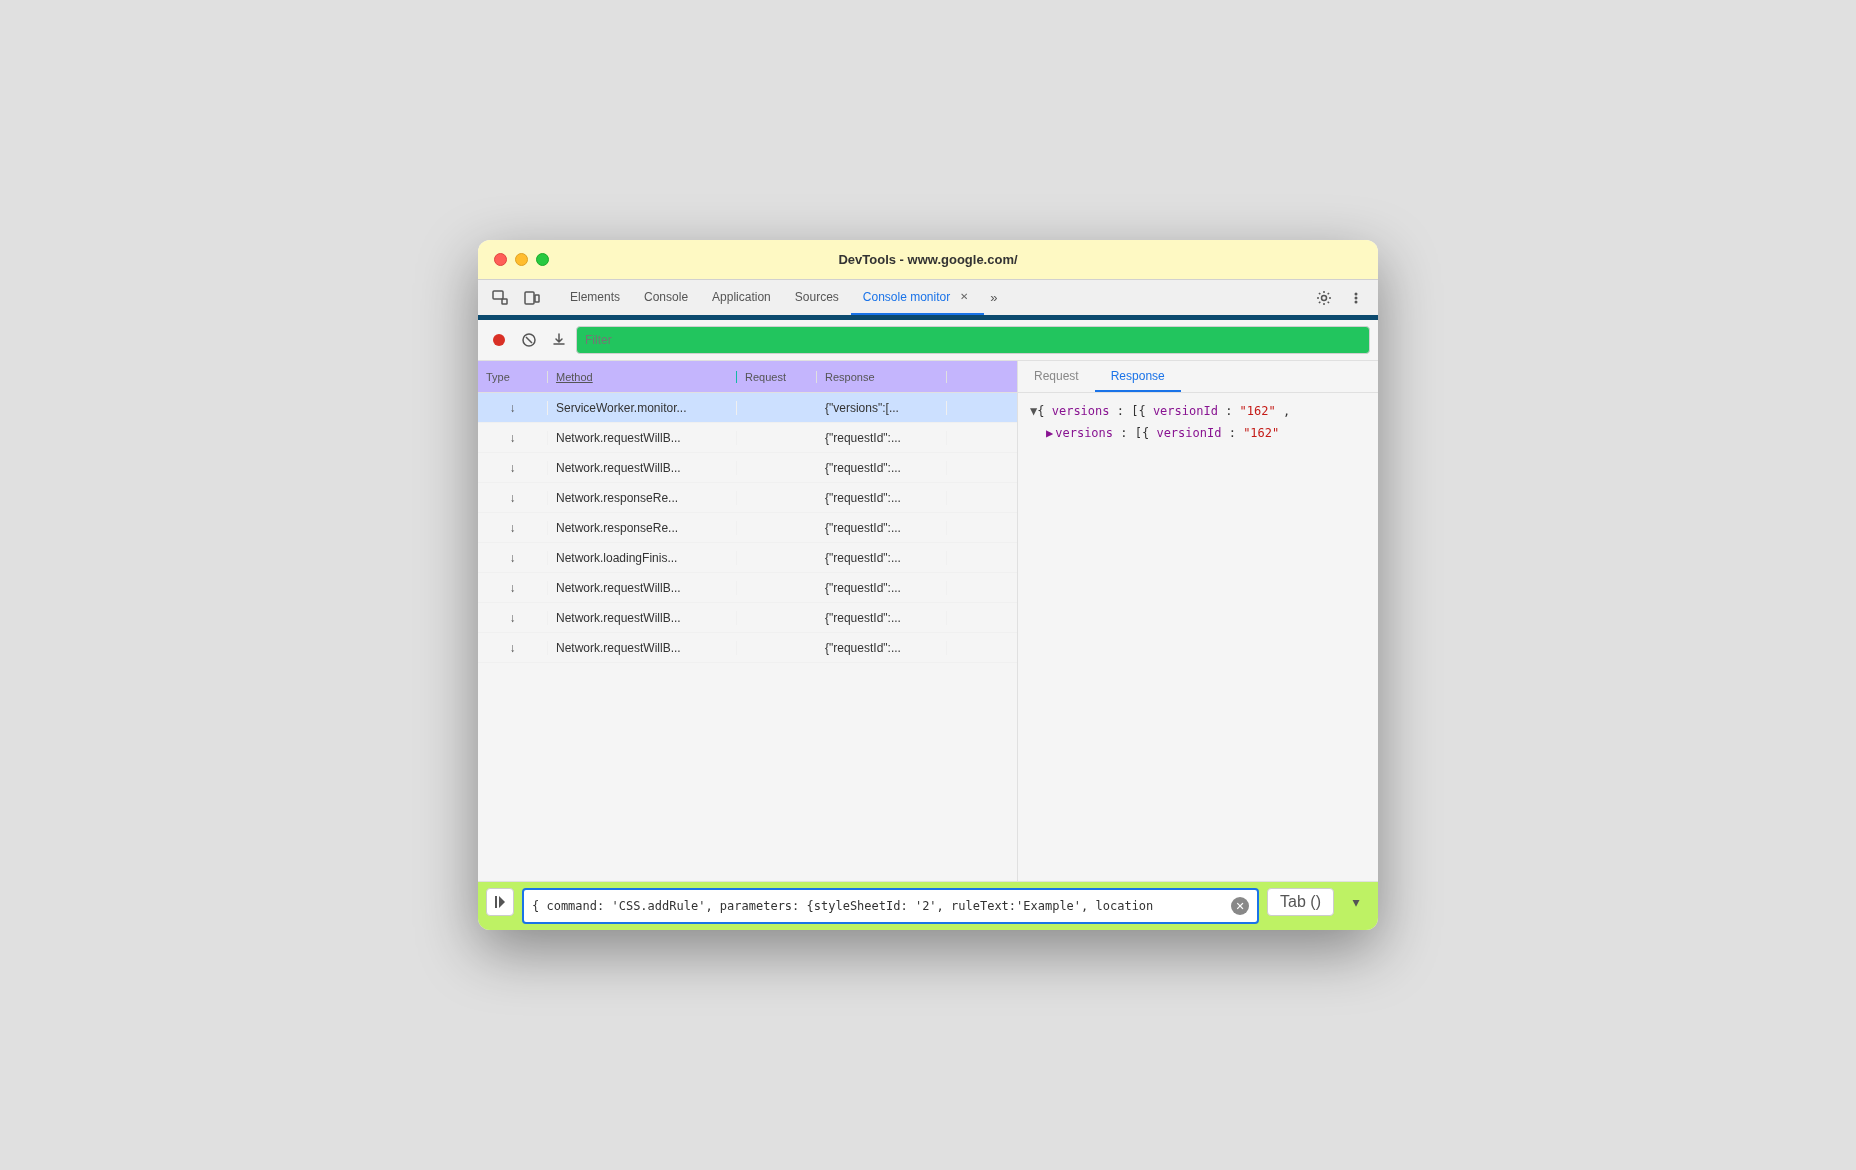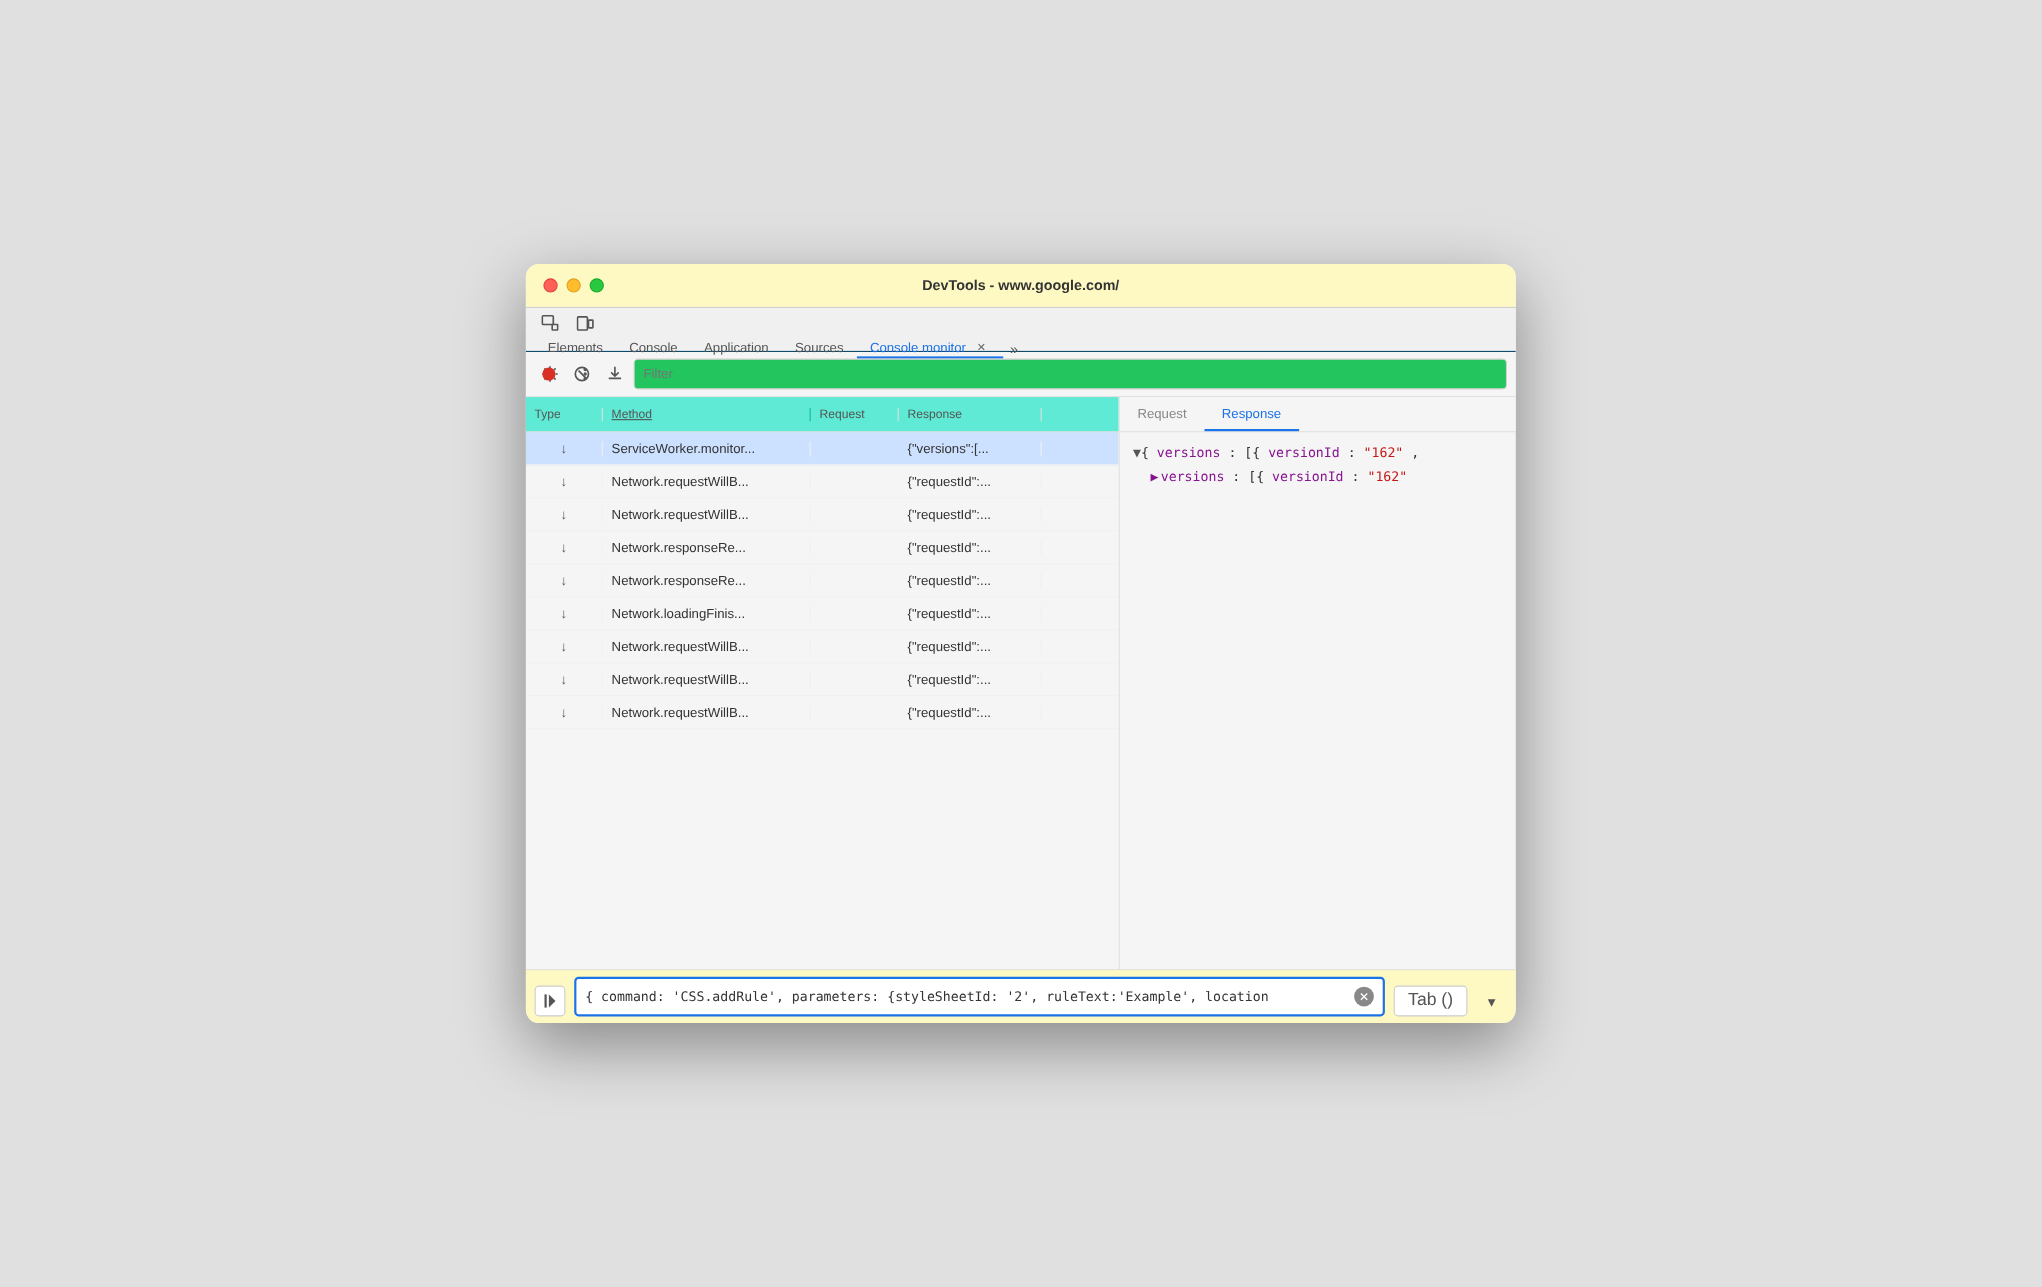--- a/index.html
+++ b/index.html
@@ -51,24 +51,24 @@
 
     .title-bar-text {
       font-size: 13px;
       font-weight: 600;
       color: #333;
     }
 
     .tab-bar {
       background: #f0f0f0;
       display: flex;
+      align-items: center;
       padding: 0 8px;
-      border-bottom: 1px solid #0c4a6e;
+      border-bottom: 5px solid #0c4a6e;
       height: 40px;
-      flex-direction: column;
     }
 
     .devtools-icons {
       display: flex;
       gap: 4px;
       margin-right: 12px;
     }
 
     .icon-btn {
       width: 28px;
@@ -185,21 +185,21 @@
       flex: 0 0 60%;
       border-right: 1px solid #e0e0e0;
       display: flex;
       flex-direction: column;
       overflow: hidden;
     }
 
     .table-header {
       display: flex;
       align-items: center;
-      background: #5eead4;
+      background: #c4b5fd;
       border-bottom: 1px solid #e0e0e0;
       height: 32px;
       font-size: 11px;
       color: #555;
       font-weight: 500;
       justify-content: center;
     }
 
     .col-type { width: 70px; padding: 0 8px; border-right: 1px solid #e0e0e0; flex-shrink: 0; }
     .col-method { flex: 1; padding: 0 8px; border-right: 1px solid #14b8a6; text-decoration: underline; }
@@ -272,24 +272,24 @@
       color: #333;
     }
 
     .tree-row {
       display: flex;
       align-items: center;
       line-height: 1.8;
     }
 
     .bottom-bar {
-      background: #fef9c3;
+      background: #bef264;
       border-top: 1px solid #e0e0e0;
       display: flex;
-      align-items: flex-end;
+      align-items: flex-start;
       padding: 6px 8px;
       gap: 8px;
     }
 
     .send-btn {
       width: 28px;
       height: 28px;
       display: flex;
       align-items: center;
       justify-content: center;

